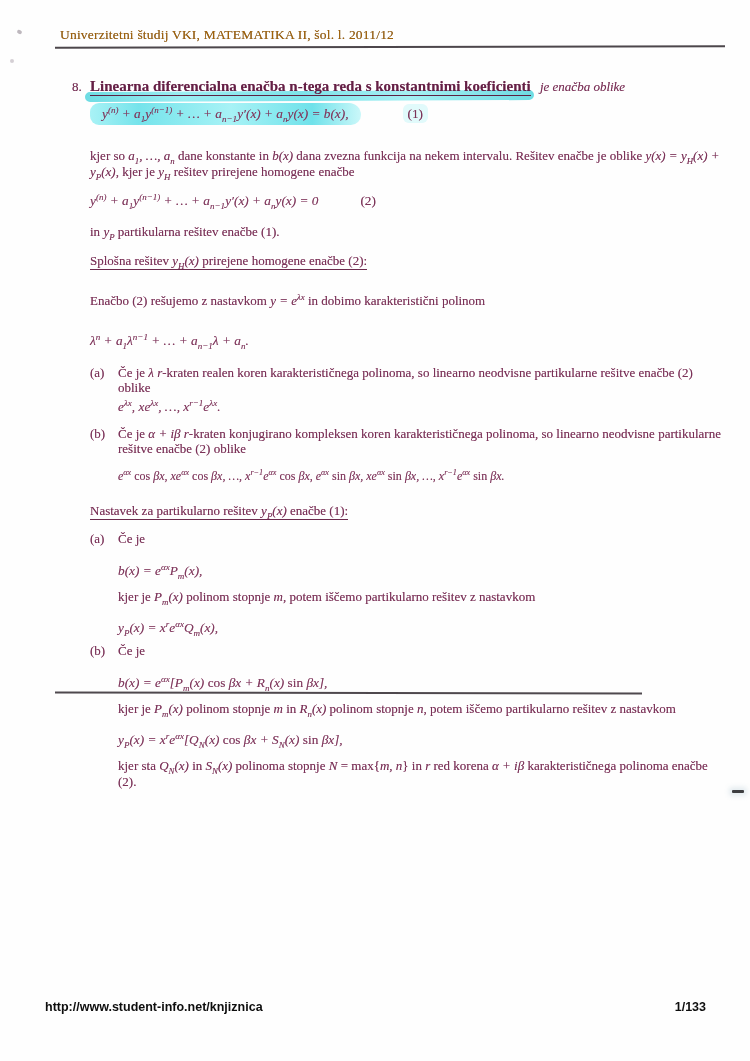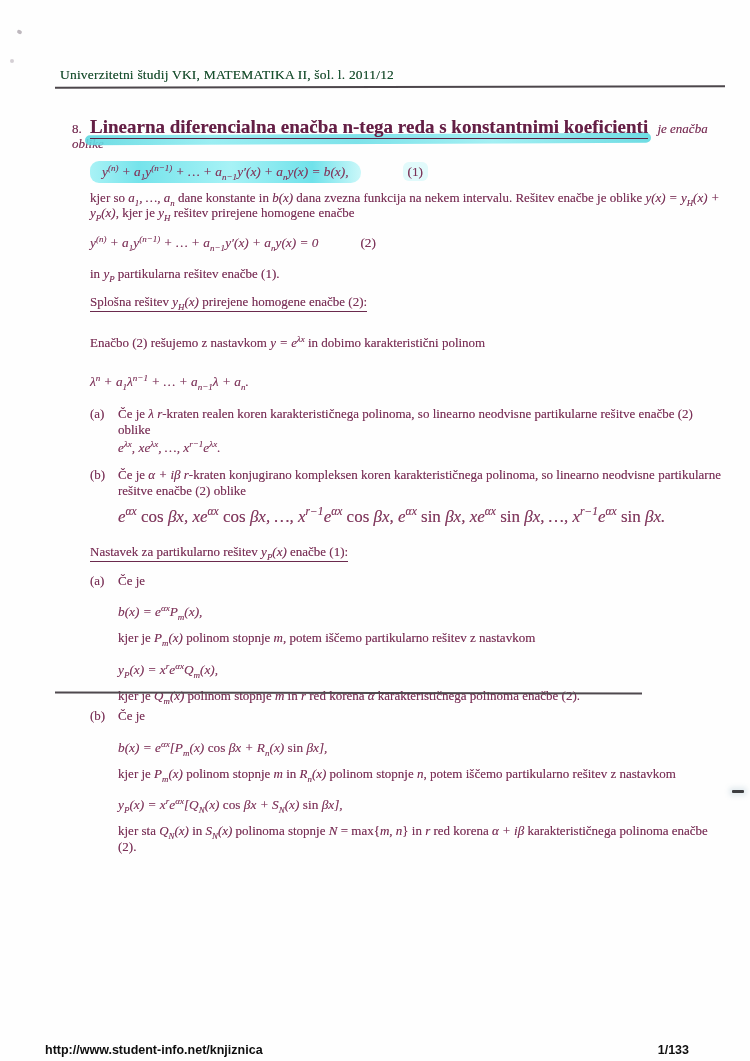--- a/index.html
+++ b/index.html
@@ -9,29 +9,29 @@
     color:#7b3258;font-size:13px;line-height:15.5px;
     text-shadow:0 0 .4px rgba(123,50,88,.55);
   }
   
   .speck{position:absolute;border-radius:50%;}
   .speck-1{left:17px;top:30px;width:5px;height:4px;background:#b3abb3;transform:rotate(25deg);opacity:.85;}
   .speck-2{left:10px;top:59px;width:4px;height:4px;background:#c6bfc6;opacity:.75;}
   .dash-mark{position:absolute;left:732px;top:790px;width:12px;height:3px;background:#3e3e40;border-radius:1px;
     box-shadow:0 0 5px 3px rgba(198,212,222,.45);}
   
-  .header{padding:27px 0 0 60px;color:#14532d;font-size:13.5px;letter-spacing:.2px;
-    text-shadow:0 0 .4px rgba(69,58,67,.6);margin-top:40px;}
+  .header{padding:27px 0 0 60px;color:#a16207;font-size:13.5px;letter-spacing:.2px;
+    text-shadow:0 0 .4px rgba(69,58,67,.6);}
   .header-rule{margin:3px 25px 0 55px;height:2px;background:#4c464b;transform:rotate(-.12deg);}
   
   .content{padding:0 25px 0 90px;}
   .item8{margin-top:31px;margin-left:-18px;}
   .item-num{display:inline-block;width:18px;color:#742d53;}
   .item-title{
-    position:relative;z-index:0;font-weight:bold;color:#641f45;font-size:19px;
+    position:relative;z-index:0;font-weight:bold;color:#641f45;font-size:15px;
     border-bottom:1.6px solid #5d2142;padding-bottom:1px;font-family:Liberation Serif, serif;
   }
   .item-title::after{
     content:"";position:absolute;left:-5px;right:-3px;bottom:-6px;height:10px;z-index:-1;
     background:linear-gradient(90deg,#5ed8e0,#90ecf1 22%,#6fdfe7 48%,#9aeef2 72%,#5ed8e0);
     border-radius:5px;transform:rotate(-.25deg);opacity:.9;
   }
   .item-suffix{margin-left:6px;font-style:italic;}
   
   .equation{line-height:20px;font-size:13.3px;color:#823a5f;}
@@ -44,40 +44,40 @@
     background:linear-gradient(90deg,rgba(154,240,244,.85),rgba(110,226,234,.95) 18%,rgba(158,241,245,.9) 52%,rgba(104,224,233,.95) 82%,rgba(190,246,248,.8));
     padding:3px 12px 4px;border-radius:9px 12px 10px 9px;
   }
   .eq-num-hl{background:rgba(200,245,248,.55);padding:2px 5px;border-radius:6px;}
   
   .para{margin:0;}
   .section-heading{border-bottom:1.4px solid #6b2a4d;display:inline-block;padding-bottom:1px;}
   .list-item{position:relative;padding-left:28px;}
   .list-label{position:absolute;left:0;top:0;}
   #eq1{margin-top:10px;}
-  #p1{margin-top:8px;}
+  #p1{margin-top:24px;}
   #eq2{margin-top:12px;}
   #p2{margin-top:13px;}
   #h1-wrap{margin-top:13px;}
   #p3{margin-top:23px;}
   #eq3{margin-top:22px;}
   #listA{margin-top:14px;}
   #eq4{margin-top:1px;}
   #listB{margin-top:9px;}
-  #eq5{margin-top:9px;font-size:17px;}
+  #eq5{margin-top:9px;font-size:12px;}
   #h2-wrap{margin-top:17px;}
   #nastA{margin-top:11px;}
   #nastB{margin-top:5px;}
   .nast-body .equation{margin-top:14px;}
   .nast-body .para{margin-top:8px;}
   
   .bottom-rule{position:absolute;left:55px;top:692px;width:587px;height:2px;background:#4f494e;transform:rotate(.08deg);}
-  .footer{position:absolute;left:45px;right:61px;top:1000px;
+  .footer{position:absolute;left:45px;right:44px;top:1000px;
     font-family:"Liberation Sans","DejaVu Sans",sans-serif;font-weight:bold;color:#0e0e0e;
-    font-size:12.5px;display:flex;justify-content:space-between;text-shadow:none;margin-top:43px;}
+    font-size:12.5px;display:flex;justify-content:space-between;text-shadow:none;}
 </style>
 </head>
 <body>
 
 <div class="page">
 
   <div class="speck speck-1"></div>
   <div class="speck speck-2"></div>
 
   <div class="header">
@@ -138,21 +138,20 @@
       <span class="list-label">(a)</span>
       <div class="nast-body">
         <p class="para" style="margin-top:0">Če je</p>
         <div class="equation">
           <span class="math">b(x) = e<sup>αx</sup>P<sub>m</sub>(x),</span>
         </div>
         <p class="para">kjer je <i>P<sub>m</sub>(x)</i> polinom stopnje <i>m</i>, potem iščemo partikularno rešitev z nastavkom</p>
         <div class="equation">
           <span class="math">y<sub>P</sub>(x) = x<sup>r</sup>e<sup>αx</sup>Q<sub>m</sub>(x),</span>
         </div>
-        <p class="para">kjer je <i>Q<sub>m</sub>(x)</i> polinom stopnje <i>m</i> in <i>r</i> red korena <i>α</i> karakterističnega polinoma enačbe (2).</p>
       </div>
     </div>
 
     <div class="list-item" id="nastB">
       <span class="list-label">(b)</span>
       <div class="nast-body">
         <p class="para" style="margin-top:0">Če je</p>
         <div class="equation">
           <span class="math">b(x) = e<sup>αx</sup>[P<sub>m</sub>(x) <span class="rm">cos</span> βx + R<sub>n</sub>(x) <span class="rm">sin</span> βx],</span>
         </div>

